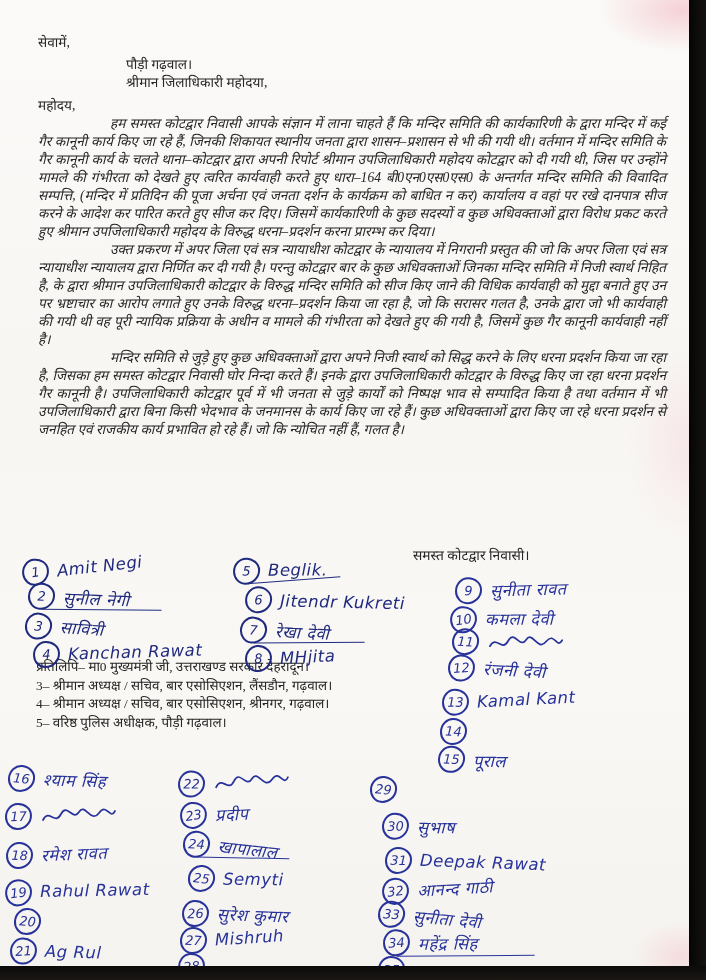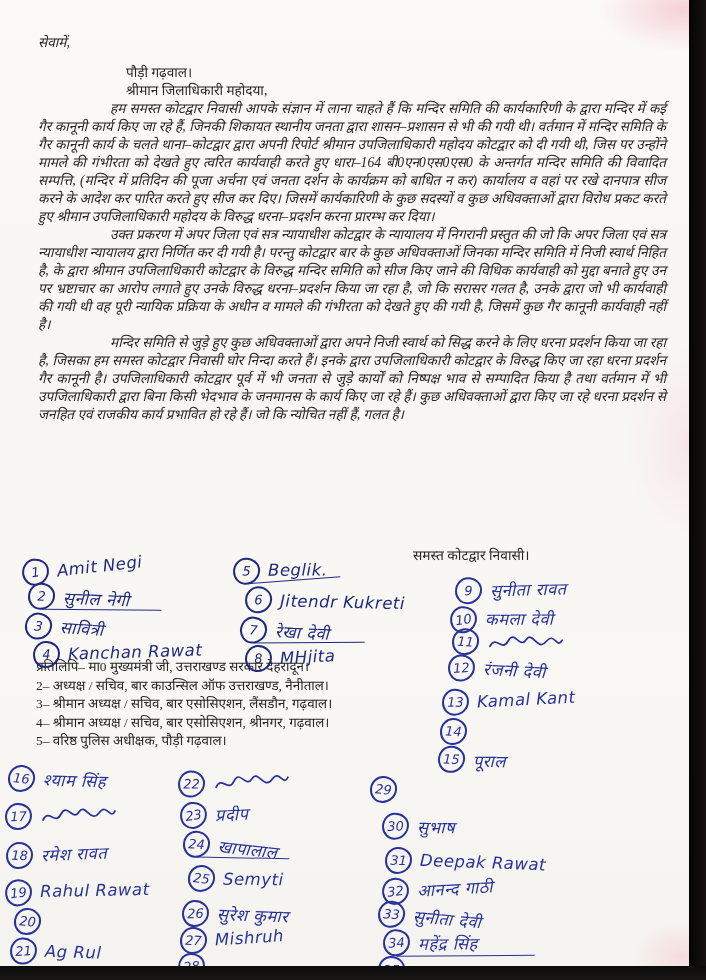--- a/index.html
+++ b/index.html
@@ -12,21 +12,21 @@
       radial-gradient(ellipse 120px 60px at 99% 1%, rgba(243,196,203,.75), rgba(243,196,203,0) 70%),
       radial-gradient(ellipse 90px 140px at 100% 46%, rgba(246,215,219,.5), rgba(246,215,219,0) 70%),
       radial-gradient(ellipse 70px 50px at 99% 99%, rgba(244,205,210,.6), rgba(244,205,210,0) 70%),
       linear-gradient(180deg, #fbfaf8 0%, #f7f6f3 40%, #faf8f5 70%, #f5f3ef 100%);
     color:#262626;
   }
   .edge-right { position:absolute; right:0; top:0; width:17px; height:980px; background:linear-gradient(90deg,#050505,#151311); }
   .edge-bottom { position:absolute; left:0; bottom:0; width:706px; height:14px; background:linear-gradient(180deg,#0b0b0a,#1a1713); }
 
   .letter { position:absolute; left:38px; top:34px; width:628px; font-size:13.6px; line-height:18px; }
-  .salutation { margin-bottom:12px;font-style:italic; }
+  .salutation { margin-bottom:4px; }
   .addressee { margin-left:88px; }
   .greeting { margin-top:5px; margin-bottom:0; }
   .para { text-align:justify; text-indent:72px;font-style:italic; }
 
   .copy-block { position:absolute; left:36px; top:658px; width:430px; font-size:13.4px; line-height:18.6px; }
   .copy-line { white-space:nowrap; }
 
   .samast-heading { position:absolute; left:413px; top:545px; font-size:13.8px; }
 
   .sig { position:absolute; white-space:nowrap; }
@@ -48,30 +48,30 @@
 </head>
 <body>
 
 <div class="stage">
   <div class="paper">
 
     <div class="letter">
       <div class="salutation">सेवामें,</div>
       <div class="addressee">पौड़ी गढ़वाल।</div>
       <div class="addressee">श्रीमान जिलाधिकारी महोदया,</div>
+      <div class="greeting">महोदय,</div>
       <div class="para">हम समस्त कोटद्वार निवासी आपके संज्ञान में लाना चाहते हैं कि मन्दिर समिति की कार्यकारिणी के द्वारा मन्दिर में कई गैर कानूनी कार्य किए जा रहे हैं, जिनकी शिकायत स्थानीय जनता द्वारा शासन–प्रशासन से भी की गयी थी। वर्तमान में मन्दिर समिति के गैर कानूनी कार्य के चलते थाना–कोटद्वार द्वारा अपनी रिपोर्ट श्रीमान उपजिलाधिकारी महोदय कोटद्वार को दी गयी थी, जिस पर उन्होंने मामले की गंभीरता को देखते हुए त्वरित कार्यवाही करते हुए धारा–164 बी0एन0एस0एस0 के अन्तर्गत मन्दिर समिति की विवादित सम्पत्ति, (मन्दिर में प्रतिदिन की पूजा अर्चना एवं जनता दर्शन के कार्यक्रम को बाधित न कर) कार्यालय व वहां पर रखे दानपात्र सीज करने के आदेश कर पारित करते हुए सीज कर दिए। जिसमें कार्यकारिणी के कुछ सदस्यों व कुछ अधिवक्ताओं द्वारा विरोध प्रकट करते हुए श्रीमान उपजिलाधिकारी महोदय के विरुद्ध धरना–प्रदर्शन करना प्रारम्भ कर दिया।</div>
       <div class="para">उक्त प्रकरण में अपर जिला एवं सत्र न्यायाधीश कोटद्वार के न्यायालय में निगरानी प्रस्तुत की जो कि अपर जिला एवं सत्र न्यायाधीश न्यायालय द्वारा निर्णित कर दी गयी है। परन्तु कोटद्वार बार के कुछ अधिवक्ताओं जिनका मन्दिर समिति में निजी स्वार्थ निहित है, के द्वारा श्रीमान उपजिलाधिकारी कोटद्वार के विरुद्ध मन्दिर समिति को सीज किए जाने की विधिक कार्यवाही को मुद्दा बनाते हुए उन पर भ्रष्टाचार का आरोप लगाते हुए उनके विरुद्ध धरना–प्रदर्शन किया जा रहा है, जो कि सरासर गलत है, उनके द्वारा जो भी कार्यवाही की गयी थी वह पूरी न्यायिक प्रक्रिया के अधीन व मामले की गंभीरता को देखते हुए की गयी है, जिसमें कुछ गैर कानूनी कार्यवाही नहीं है।</div>
       <div class="para">मन्दिर समिति से जुड़े हुए कुछ अधिवक्ताओं द्वारा अपने निजी स्वार्थ को सिद्ध करने के लिए धरना प्रदर्शन किया जा रहा है, जिसका हम समस्त कोटद्वार निवासी घोर निन्दा करते हैं। इनके द्वारा उपजिलाधिकारी कोटद्वार के विरुद्ध किए जा रहा धरना प्रदर्शन गैर कानूनी है। उपजिलाधिकारी कोटद्वार पूर्व में भी जनता से जुड़े कार्यों को निष्पक्ष भाव से सम्पादित किया है तथा वर्तमान में भी उपजिलाधिकारी द्वारा बिना किसी भेदभाव के जनमानस के कार्य किए जा रहे हैं। कुछ अधिवक्ताओं द्वारा किए जा रहे धरना प्रदर्शन से जनहित एवं राजकीय कार्य प्रभावित हो रहे हैं। जो कि न्योचित नहीं हैं, गलत है।</div>
     </div>
 
     <div class="samast-heading">समस्त कोटद्वार निवासी।</div>
 
     <div class="copy-block">
       <div class="copy-line">प्रतिलिपि– मा0 मुख्यमंत्री जी, उत्तराखण्ड सरकार देहरादून।</div>
-      <div class="copy-line">2– अध्यक्ष / सचिव, बार काउन्सिल ऑफ उत्तराखण्ड, नैनीताल।</div>
       <div class="copy-line">3– श्रीमान अध्यक्ष / सचिव, बार एसोसिएशन, लैंसडौन, गढ़वाल।</div>
       <div class="copy-line">4– श्रीमान अध्यक्ष / सचिव, बार एसोसिएशन, श्रीनगर, गढ़वाल।</div>
       <div class="copy-line">5– वरिष्ठ पुलिस अधीक्षक, पौड़ी गढ़वाल।</div>
     </div>
 
     <div id="sig-layer">
         <div class="sig" style="left: 22px; top: 556px; color: rgb(31, 42, 126); transform: rotate(-3.2deg);"><span class="sig-num" style="transform: rotate(-5deg);">1</span><span class="sig-name" style="transform: rotate(-3deg);">Amit Negi</span></div>
         <div class="sig" style="left: 28px; top: 585px; color: rgb(31, 42, 126); transform: rotate(2.4deg);"><span class="sig-num" style="transform: rotate(0deg);">2</span><span class="sig-name" style="transform: rotate(0deg);">सुनील नेगी</span><span class="sig-stroke" style="width: 120px;"></span></div>
         <div class="sig" style="left: 25px; top: 613px; color: rgb(31, 42, 126); transform: rotate(0.8deg);"><span class="sig-num" style="transform: rotate(5deg);">3</span><span class="sig-name" style="transform: rotate(3deg);">सावित्री</span></div>
         <div class="sig" style="left: 33px; top: 640px; color: rgb(31, 42, 126); transform: rotate(-0.8deg);"><span class="sig-num" style="transform: rotate(-1deg);">4</span><span class="sig-name" style="transform: rotate(-1deg);">Kanchan Rawat</span></div>

